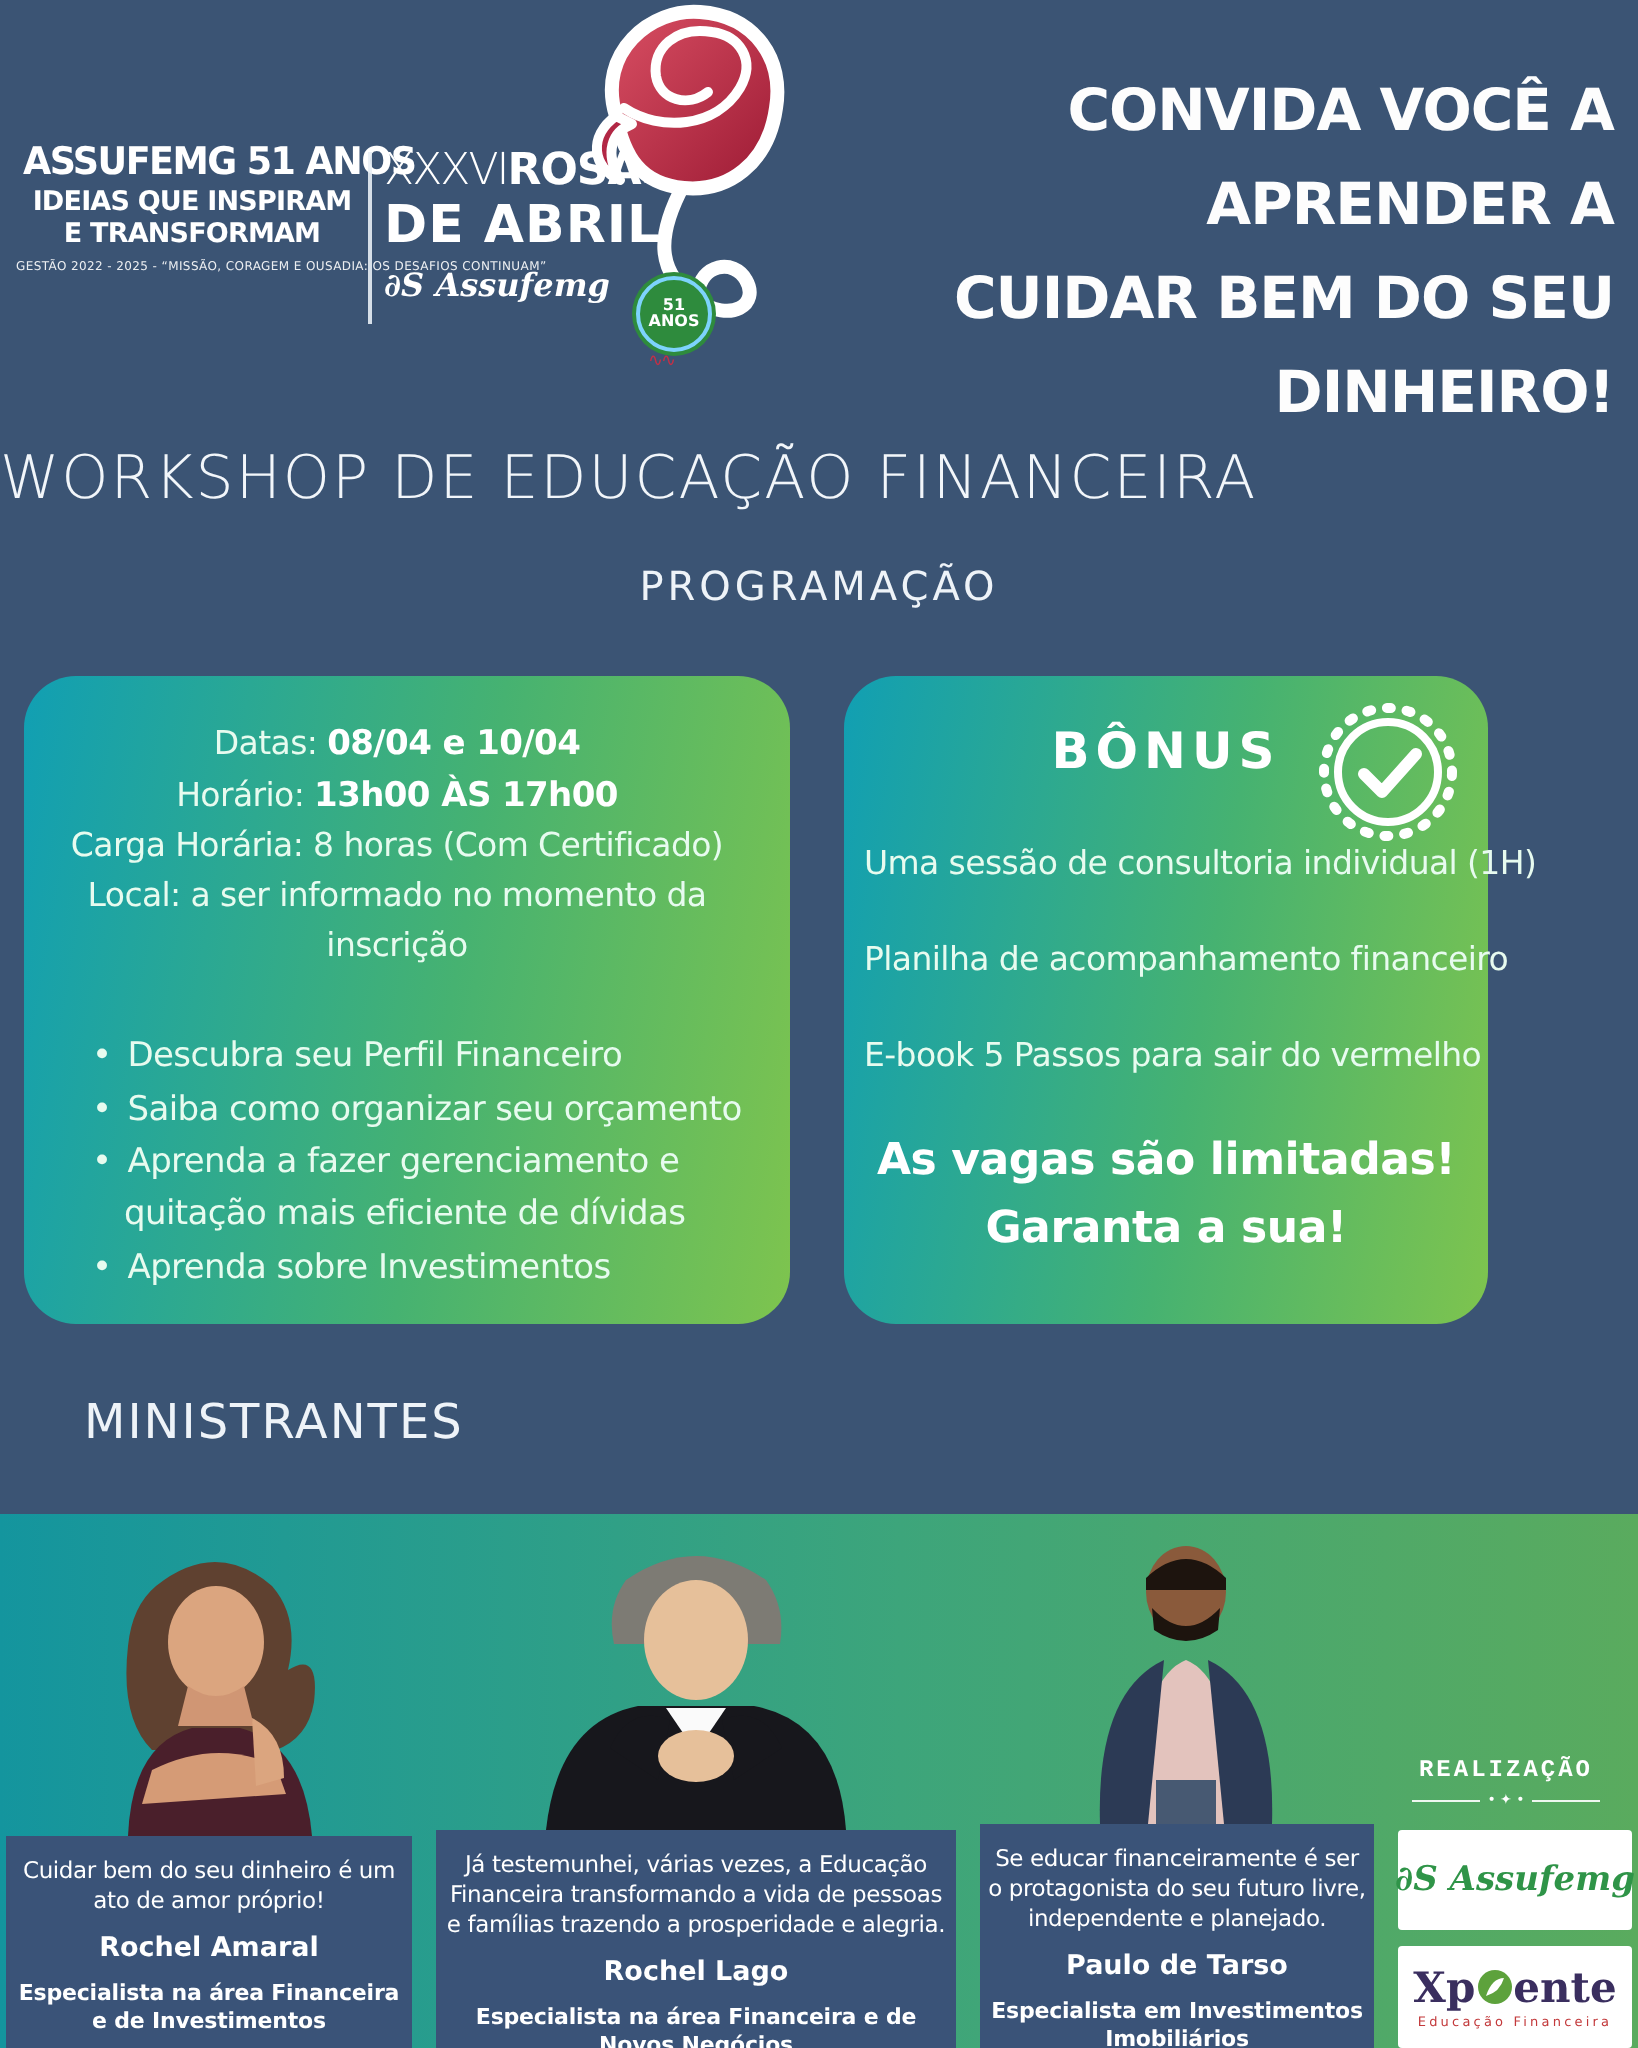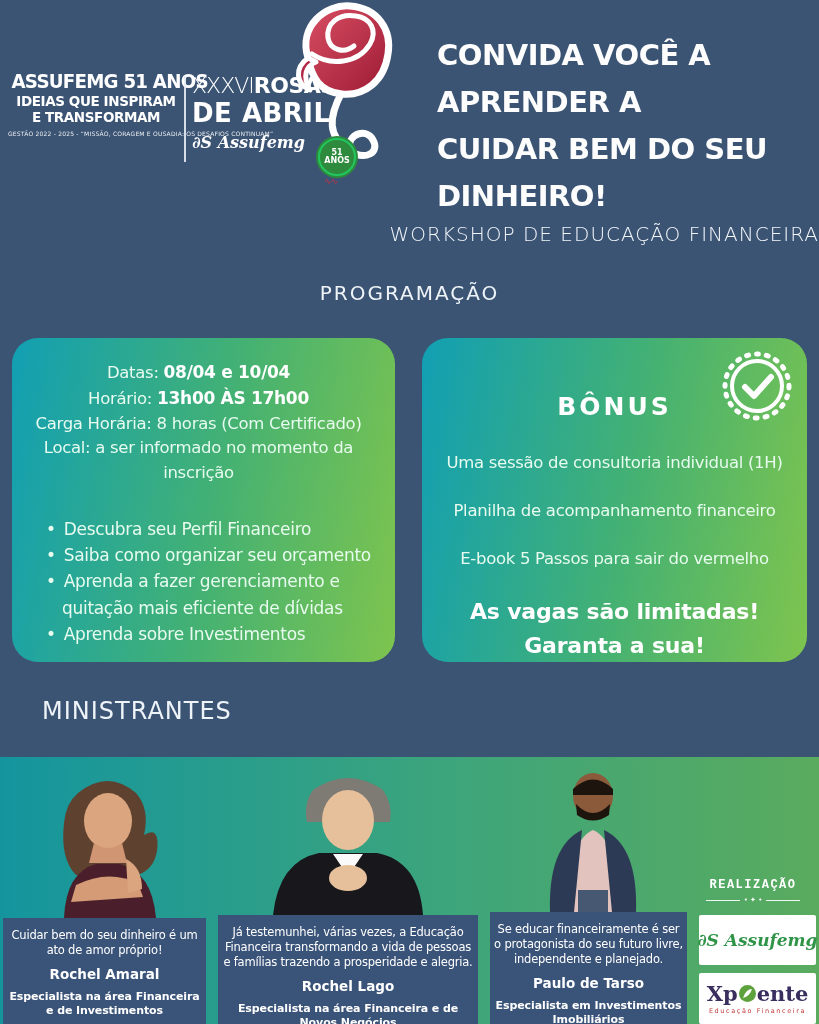--- a/index.html
+++ b/index.html
@@ -13,41 +13,41 @@
   .logo-gestao{font-size:6px;margin-top:7px;letter-spacing:.2px;white-space:nowrap;opacity:.9;}
   .logo-divider{position:absolute;left:184px;top:76px;width:2px;height:86px;background:#e8eef5;opacity:.9;}
   .logo-right{position:absolute;left:192px;top:74px;width:140px;line-height:1.05;}
   .edition-line{white-space:nowrap;font-size:22px;}
   .ed-num{font-weight:300;letter-spacing:-1px;}
   .ed-word{font-weight:700;letter-spacing:-0.5px;}
   .edition2{font-size:26px;font-weight:700;letter-spacing:.5px;margin-top:3px;white-space:nowrap;}
   .brand-line{margin-top:8px;font-size:16px;font-style:italic;font-weight:700;
               font-family:"DejaVu Serif",serif;white-space:nowrap;}
   .badge51{position:absolute;left:318px;top:138px;width:34px;height:34px;border-radius:50%;
-           background:#2e8b3d;border:2px solid #22c55e;box-shadow:0 0 0 2px #2e8b3d;
+           background:#2e8b3d;border:2px solid #7dd3fc;box-shadow:0 0 0 2px #2e8b3d;
            display:flex;flex-direction:column;align-items:center;justify-content:center;
            font-size:8px;font-weight:700;line-height:1.05;z-index:3;}
   .red-mark{position:absolute;left:324px;top:176px;font-size:9px;color:#c23047;letter-spacing:-1px;z-index:3;}
   .rose-svg{position:absolute;left:286px;top:0;width:112px;height:180px;z-index:2;}
 
-  .invite{position:absolute;right:12px;top:32px;width:370px;
+  .invite{position:absolute;right:12px;top:32px;width:370px;text-align:right;
           font-size:29px;font-weight:700;line-height:47px;letter-spacing:-0.5px;color:#fdfdfd;}
 
   
-  .main-title{position:absolute;left:0;right:0;top:222px;text-align:right;
-              font-size:20px;font-weight:300;letter-spacing:1px;color:#f2f6fa;}
+  .main-title{position:absolute;left:0;right:0;top:222px;text-align:left;
+              font-size:30px;font-weight:300;letter-spacing:1px;color:#f2f6fa;}
   .sub-title{position:absolute;left:0;right:0;top:281px;text-align:center;
              font-size:20px;font-weight:400;letter-spacing:2px;color:#eef3f8;}
 
   
   .card{position:absolute;top:338px;height:324px;border-radius:26px;
         background:linear-gradient(100deg,#119fb3 0%,#46b271 55%,#7ec44e 100%);
         color:#e7fbef;box-sizing:border-box;}
   .card.schedule{left:12px;width:383px;padding:22px 20px 0 10px;}
-  .card.bonus{left:422px;width:385px;padding:40px 10px 0 10px;}
+  .card.bonus{left:422px;width:322px;padding:9px 10px 0 10px;}
 
   .sched-info{text-align:center;font-size:16.5px;letter-spacing:-0.3px;line-height:1.5;}
   .sched-info .nw{white-space:nowrap;}
   .sched-info b{color:#fff;font-size:17px;}
   .bullets{margin:30px 0 0 24px;padding:0;list-style:none;text-align:left;
            font-size:17px;letter-spacing:-0.3px;line-height:1.55;max-width:340px;}
   .bullets li{padding-left:16px;text-indent:-16px;}
   .bullets li::before{content:"•";margin-right:8px;}
 
   .bonus-title{text-align:center;font-size:25px;font-weight:700;letter-spacing:3px;color:#fff;margin-top:14px;}

